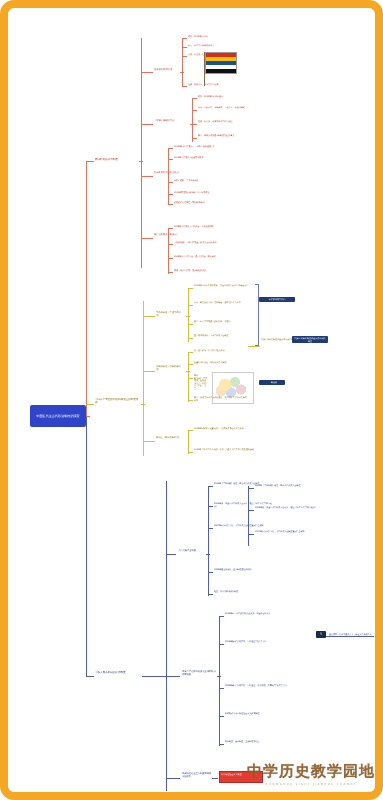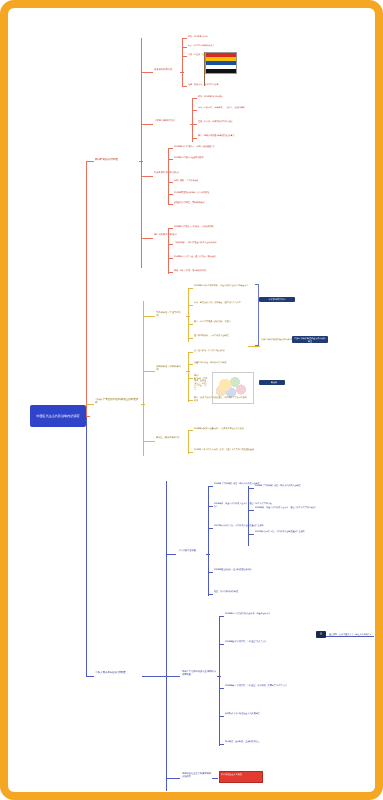--- a/index.html
+++ b/index.html
@@ -361,15 +361,19 @@
 
     <div class="ln h c-blu" style="left:150px;top:762px;width:14px;"></div>
     <div class="node lv2 t-blu" style="left:166px;top:757px;width:30px;">中国特色社会主义制度和国家治理体系</div>
     <div class="ln h c-blu" style="left:196px;top:762px;width:6px;"></div>
     <div class="redbox" style="left:203px;top:755px;width:44px;height:12px;">中国特色社会主义制度</div>
 
     <div class="ln h c-blu" style="left:300px;top:620px;width:58px;"></div>
     <div class="tag" style="left:300px;top:615px;width:10px;height:7px;">注</div>
     <div class="node t-blu" style="left:313px;top:617px;width:50px;">显著优势：集中力量办大事，保证人民当家作主</div>
 
+    <div id="watermark">
+      <div id="wm-main">中学历史教学园地</div>
+      <div id="wm-sub">ZHONGXUE LISHI JIAOXUE YUANDI</div>
+    </div>
 
   </div>
 </div>
 
 </body></html>

